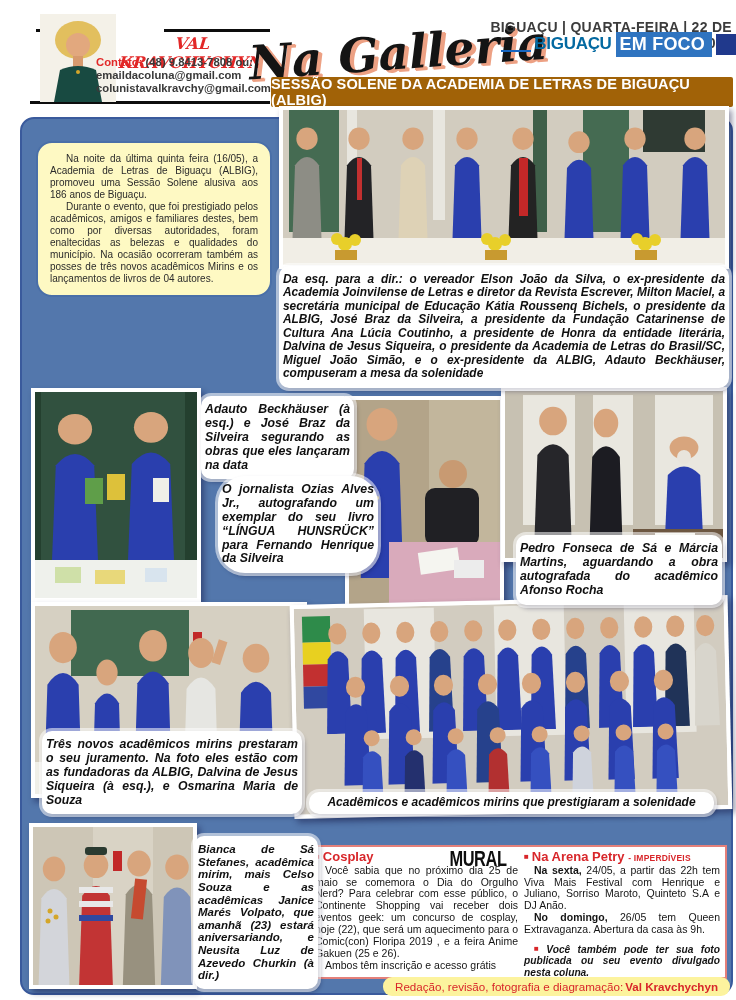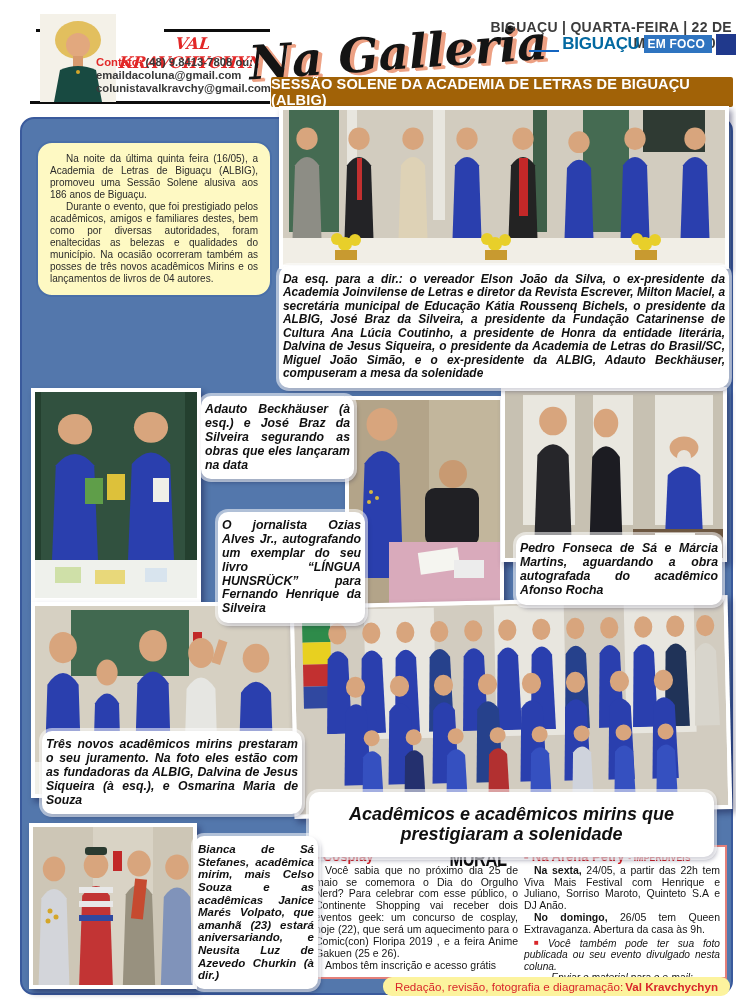--- a/index.html
+++ b/index.html
@@ -19,21 +19,21 @@
     display:flex;align-items:center;justify-content:center;
     font-family:"DejaVu Serif",serif;font-style:italic;font-weight:bold;
     font-size:47px;color:#141414;transform:rotate(-4deg);
     text-shadow:3px 2px 0 #eda184,4px 3px 0 #eda184;white-space:nowrap;}
   .dateline{position:absolute;left:470px;top:19px;width:262px;text-align:right;
     font-size:14px;font-weight:bold;color:#3c3c3c;letter-spacing:.3px;}
   .badge-row{position:absolute;left:500px;top:33px;width:236px;height:22px;
     display:flex;align-items:center;justify-content:flex-end;}
   .badge-line{width:30px;height:2.5px;background:#1565c0;align-self:flex-end;margin-bottom:3px;}
   .badge-city{font-size:17px;font-weight:800;color:#0369a1;letter-spacing:-.3px;padding:0 4px 0 3px;}
-  .badge-emfoco{background:#2f74c0;color:#fff;font-size:12px;font-weight:bold;
+  .badge-emfoco{background:#2f74c0;color:#fff;font-size:18px;font-weight:bold;
     padding:2px 7px 2px 4px;letter-spacing:.2px;}
   .badge-sq{width:20px;height:21px;background:#20398c;margin-left:4px;}
 
   
   .banner{position:absolute;left:271px;top:77px;width:462px;height:30px;background:#a16207;
     color:#fff;font-weight:bold;font-size:14.6px;display:flex;align-items:center;
     justify-content:center;border-radius:2px;letter-spacing:.1px;}
   .panel{position:absolute;left:20px;top:117px;width:713px;height:878px;background:#5377ac;
     border:2px solid #3a5a9c;border-radius:14px;box-sizing:border-box;}
 
@@ -55,21 +55,21 @@
   
   .mural{position:absolute;left:303px;top:845px;width:424px;height:134px;background:#fff;
     border:2px solid #e4807a;box-sizing:border-box;z-index:2;overflow:hidden;}
   .mural-title{position:absolute;left:118px;top:0;width:110px;text-align:center;
     font-size:20px;font-weight:800;color:#0d0d0d;transform:scale(.82,1.1);letter-spacing:-.5px;}
   .mcol{position:absolute;top:3px;font-size:10.5px;line-height:1.13;color:#141414;text-align:justify;}
   .mcol .hdr{font-size:13px;font-weight:bold;color:#d8262a;text-align:left;}
   .mcol .hdr .small{font-size:8.5px;letter-spacing:.2px;}
   .mcol p{margin:0;text-indent:10px;}
   .bullet{color:#d8262a;font-size:8px;vertical-align:2px;margin-right:3px;}
-  .note{font-style:italic;font-size:10.2px;margin-top:2px;}
+  .note{font-style:italic;font-size:10.2px;margin-top:8px;font-weight:bold;}
   .note .ctr{text-align:center;text-indent:0;}
 
   .credits{position:absolute;left:383px;top:977px;width:347px;height:19px;background:#fcf39e;
     border-radius:9px;display:flex;align-items:center;justify-content:center;z-index:3;
     font-size:11.6px;color:#d8262a;white-space:nowrap;}
   .credits .it{}
   .credits b{font-style:normal;margin-left:2px;}
 </style>
 </head>
 <body>
@@ -176,21 +176,21 @@
       <rect x="50" y="86" width="18" height="26" fill="#5f9e49"></rect>
       <rect x="72" y="82" width="18" height="26" fill="#ddc13a"></rect>
       <rect x="118" y="86" width="16" height="24" fill="#efefe8"></rect>
       <rect y="168" width="162" height="38" fill="#eff1ec"></rect>
       <rect x="20" y="175" width="26" height="16" fill="#cfe0a8"></rect>
       <rect x="60" y="178" width="30" height="14" fill="#e8d87a"></rect>
       <rect x="110" y="176" width="22" height="14" fill="#d8e4ee"></rect>
     </svg>
   </div>
   <div class="cap" style="left:201px;top:396px;width:153px;">Adauto Beckhäuser (à esq.) e José Braz da Silveira segurando as obras que eles lançaram na data</div>
-  <div class="cap" style="left:218px;top:512px;width:147px;">O jornalista Ozias Alves Jr., autografando um exemplar do seu livro “LÍNGUA HUNSRÜCK” para Fernando Henrique da Silveira</div>
+  <div class="cap" style="left:218px;top:476px;width:160px;border-radius:27px;">O jornalista Ozias Alves Jr., autografando um exemplar do seu livro “LÍNGUA HUNSRÜCK” para Fernando Henrique da Silveira</div>
 
   <div class="photo" style="left:345px;top:396px;width:159px;height:219px;">
     <svg viewBox="0 0 151 211" preserveAspectRatio="none">
       <rect width="151" height="211" fill="#b3a489"></rect>
       <rect x="80" width="71" height="148" fill="#c2b69c"></rect>
       <use href="#fig" x="4" y="6" width="58" height="172" style="color:#2a3fae"></use>
       <circle cx="22" cy="92" r="2" fill="#d8b840"></circle>
         <circle cx="28" cy="98" r="2" fill="#d8b840"></circle>
         <circle cx="20" cy="102" r="2" fill="#d8b840"></circle>
       <circle cx="104" cy="74" r="14" fill="#c89a72"></circle>
@@ -269,21 +269,21 @@
       <use href="#fig" x="60" y="122" width="30" height="84" style="color:#3550c0"></use>
       <use href="#fig" x="102" y="122" width="30" height="84" style="color:#24306e"></use>
       <use href="#fig" x="144" y="122" width="30" height="84" style="color:#3550c0"></use>
       <use href="#fig" x="186" y="122" width="30" height="84" style="color:#b23030"></use>
       <use href="#fig" x="228" y="122" width="30" height="84" style="color:#3550c0"></use>
       <use href="#fig" x="270" y="122" width="30" height="84" style="color:#cfd3dc"></use>
       <use href="#fig" x="312" y="122" width="30" height="84" style="color:#3550c0"></use>
       <use href="#fig" x="354" y="122" width="30" height="84" style="color:#3550c0"></use>
     </svg>
   </div>
-  <div class="cap center" style="left:309px;top:792px;width:405px;padding:12px 10px;font-size:18px;">Acadêmicos e acadêmicos mirins que prestigiaram a solenidade</div>
+  <div class="cap center" style="left:309px;top:792px;width:405px;padding:4px 10px;font-size:12px;">Acadêmicos e acadêmicos mirins que prestigiaram a solenidade</div>
 
   <div class="photo" style="left:29px;top:823px;width:168px;height:166px;">
     <svg viewBox="0 0 160 158" preserveAspectRatio="none">
       <rect width="160" height="158" fill="#cdc6b6"></rect>
       <rect x="60" width="60" height="158" fill="#d9d3c5"></rect>
       <rect x="80" y="24" width="9" height="20" fill="#c22828"></rect>
       <use href="#fig" x="0" y="28" width="42" height="130" style="color:#d3d5da"></use>
       <circle cx="17" cy="84" r="2.5" fill="#d4a62a"></circle>
         <circle cx="23" cy="90" r="2.5" fill="#d4a62a"></circle>
         <circle cx="15" cy="94" r="2.5" fill="#d4a62a"></circle>

